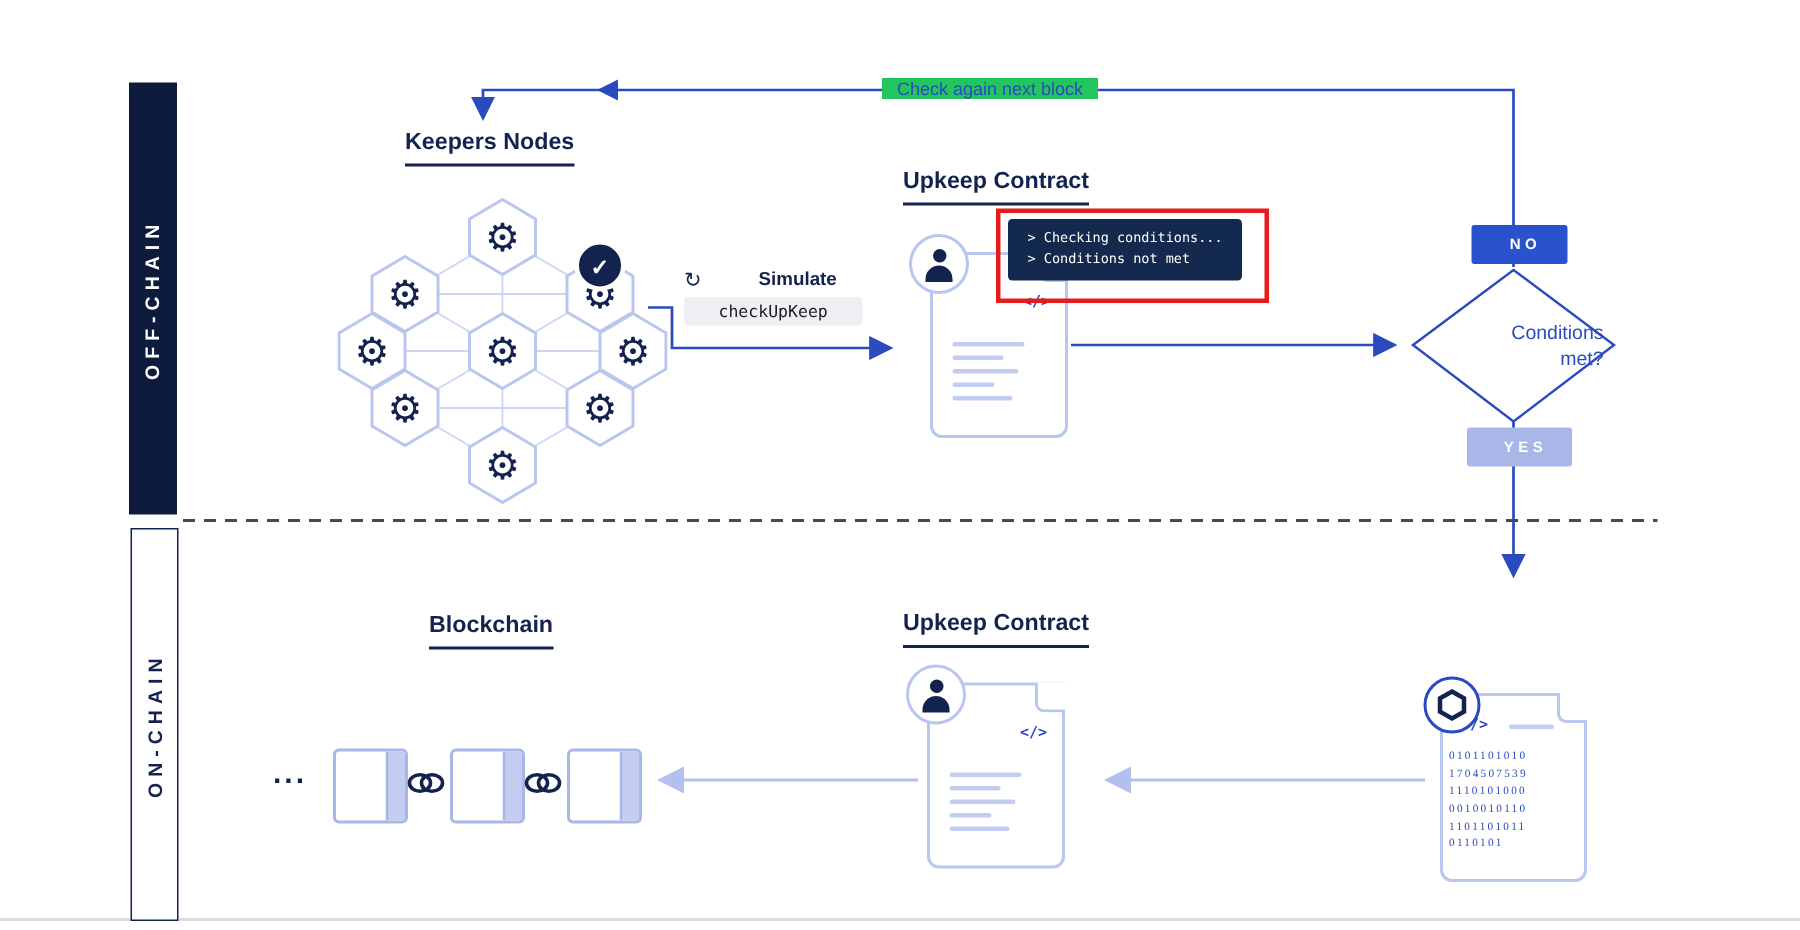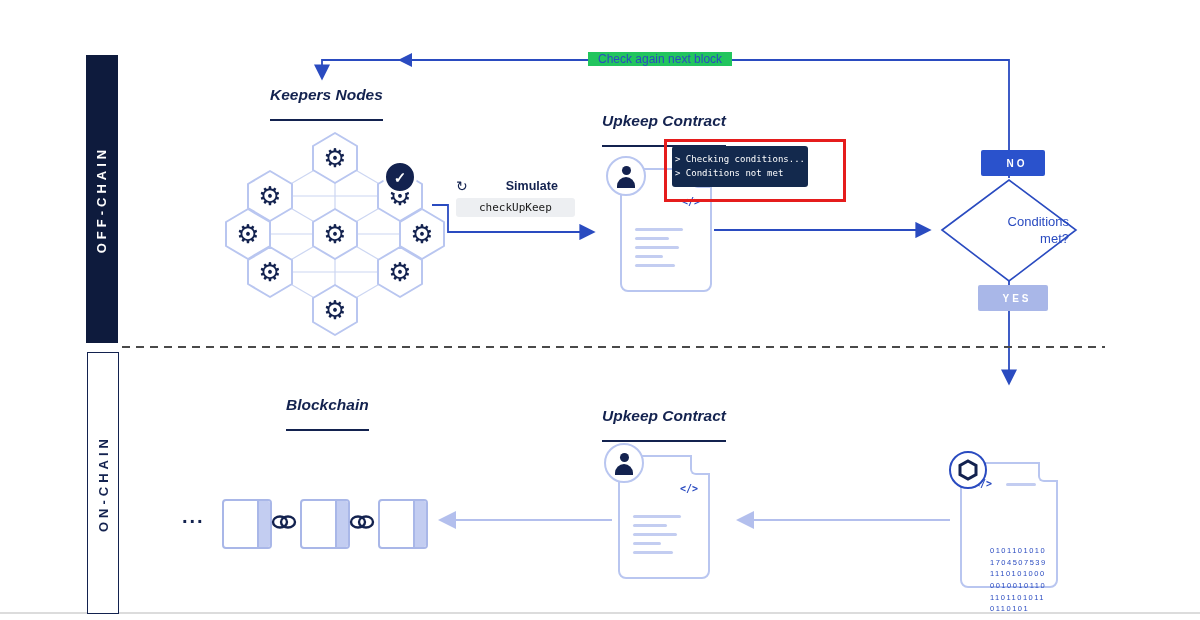--- a/index.html
+++ b/index.html
@@ -12,21 +12,21 @@
   .onbar{left:87px;top:352px;width:30px;height:260px;background:#fff;border:1.5px solid #13224f;}
   .vtext{transform:rotate(-90deg);white-space:nowrap;font-weight:bold;font-size:13px;letter-spacing:4px;}
   .offbar .vtext{color:#fff;}
   .onbar .vtext{color:#13224f;}
 
   .dashed-sep{position:absolute;left:122px;top:346px;width:983px;height:2px;z-index:2;
     background:repeating-linear-gradient(90deg,#4a4a4a 0 8px,transparent 8px 14px);}
   .page-edge{position:absolute;left:0;top:612px;width:1200px;height:2px;background:#dcdcdc;z-index:0;}
 
   .heading{position:absolute;color:#13224f;font-weight:bold;font-size:15.5px;
-    border-bottom:2px solid #13224f;padding-bottom:15px;z-index:2;white-space:nowrap;font-style:italic;}
+    border-bottom:2px solid #13224f;padding-bottom:5px;z-index:2;white-space:nowrap;}
 
   .check-again{position:absolute;left:588px;top:52px;background:#22c55e;padding:0 10px;
     color:#2a4bc0;font-size:12px;z-index:3;white-space:nowrap;}
 
   
   .simulate-row{position:absolute;left:456px;top:179px;display:flex;align-items:center;gap:6px;z-index:2;}
   .refresh{color:#13224f;font-size:14px;line-height:1;}
   .simulate-label{color:#13224f;font-size:12.5px;font-weight:bold;margin-left:32px;}
   .code-chip{position:absolute;left:456px;top:198px;background:#edeff2;border-radius:3px;
     padding:3px 23px;font-family:"DejaVu Sans Mono",monospace;font-size:11px;color:#1a1a1a;z-index:2;}
@@ -42,28 +42,28 @@
   .p-body{width:18px;height:11px;border-radius:9px 9px 0 0;background:#13224f;margin:0 auto;}
   .code-tag{position:absolute;right:10px;top:26px;color:#2a4bc0;font-family:"DejaVu Sans Mono",monospace;
     font-size:10px;font-weight:bold;}
   .dlines{position:absolute;left:13px;top:58px;}
   .dline{height:3px;background:#c3cdf1;border-radius:2px;margin-bottom:6px;}
 
   
   .reg-doc{width:94px;height:122px;}
   .reg-code{left:12px;right:auto;top:14px;}
   .reg-line{position:absolute;left:44px;top:19px;width:30px;height:3px;background:#c3cdf1;border-radius:2px;}
-  .binary{position:absolute;left:28px;top:34px;font-family:Liberation Sans, sans-serif;
-    font-size:7.5px;letter-spacing:1.5px;color:#2a4bc0;line-height:1.55;margin-top:47px;}
+  .binary{position:absolute;left:4px;top:34px;font-family:Liberation Serif, serif;
+    font-size:7.5px;letter-spacing:1.5px;color:#2a4bc0;line-height:1.55;}
   .reg-badge{position:absolute;left:949px;top:451px;width:34px;height:34px;border-radius:50%;
     background:#fff;border:2px solid #2a4bc0;z-index:3;display:flex;align-items:center;justify-content:center;}
 
   
   .terminal{position:absolute;left:672px;top:146px;background:#13294d;border-radius:3px;
-    padding:6px 3px;z-index:4;}
+    padding:6px 13px;z-index:4;}
   .tline{color:#fff;font-family:"DejaVu Sans Mono",monospace;font-size:9px;line-height:1.6;white-space:nowrap;}
   .red-box{position:absolute;left:664px;top:139px;width:176px;height:57px;border:3px solid #e51c1c;z-index:5;}
 
   
   .decision-svg{position:absolute;left:938px;top:178px;z-index:2;}
   .decision-text{position:absolute;left:949px;top:214px;width:120px;text-align:right;
     color:#2a4bc0;font-size:13px;line-height:1.3;z-index:3;}
   .tag{position:absolute;display:flex;align-items:center;justify-content:center;color:#fff;
     font-size:10px;font-weight:bold;letter-spacing:3px;padding-left:8px;z-index:2;border-radius:2px;}
   .no-tag{left:981px;top:150px;width:56px;height:26px;background:#2a52cc;}
@@ -107,21 +107,21 @@
     <span class="vtext">OFF-CHAIN</span>
   </div>
   <div class="vbar onbar">
     <span class="vtext">ON-CHAIN</span>
   </div>
   <div class="dashed-sep"></div>
   <div class="page-edge"></div>
 
   <span class="heading" style="left:270px;top:86px;">Keepers Nodes</span>
   <span class="heading" style="left:602px;top:112px;">Upkeep Contract</span>
-  <span class="heading" style="left:286px;top:396px;">Blockchain</span>
+  <span class="heading" style="left:286px;top:408px;">Blockchain</span>
   <span class="heading" style="left:602px;top:407px;">Upkeep Contract</span>
 
   <span class="check-again">Check again next block</span>
 
   <svg class="cluster" width="220" height="215" viewBox="0 0 220 215">
     <g stroke="#ccd6f2" stroke-width="1.2">
       <line x1="110" y1="31" x2="45" y2="69"></line>
         <line x1="110" y1="31" x2="175" y2="69"></line>
       <line x1="110" y1="31" x2="110" y2="107"></line>
         <line x1="45" y1="69" x2="175" y2="69"></line>

